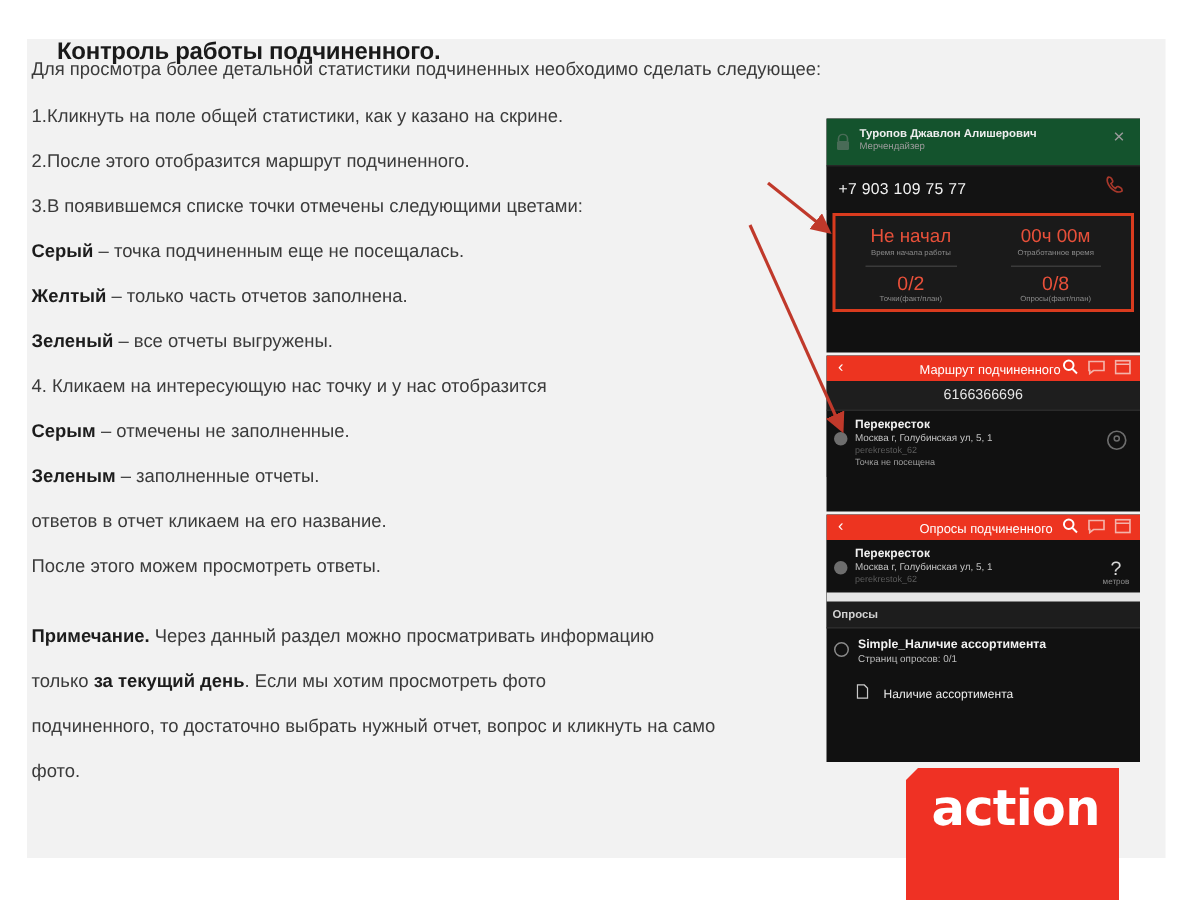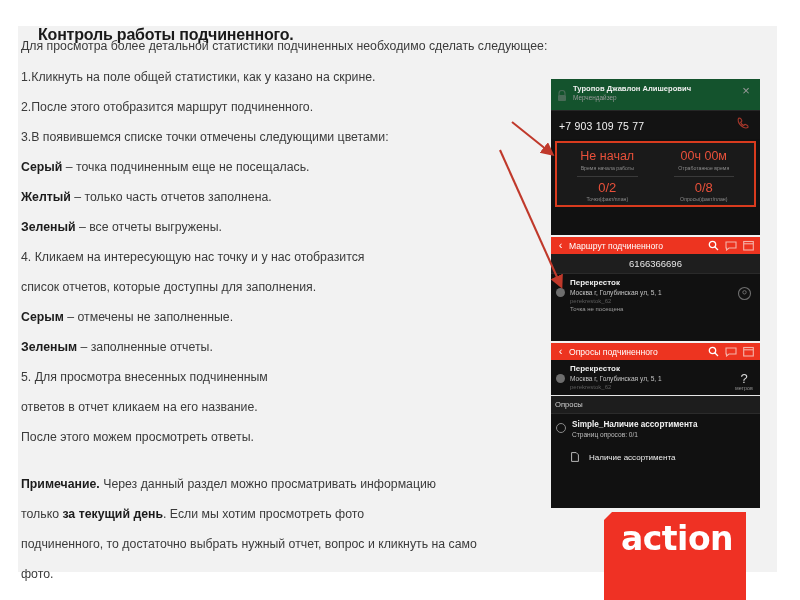--- a/index.html
+++ b/index.html
@@ -180,20 +180,21 @@
     font-size: 11px;
     line-height: 11px;
     text-align: center;
   }
   .bar-title {
     flex: 1 1 auto;
     font-size: 8.6px;
     color: #ffffff;
     padding-left: 3px;
     white-space: nowrap;
+    margin-left: 44px;
   }
   .bar-icons { flex: 0 0 auto; display: flex; align-items: center; gap: 6px; padding-right: 2px; }
 
   .route-num {
     background: #1e1e1e;
     text-align: center;
     font-size: 9.5px;
     color: #e6e6e6;
     padding: 4px 0 4px 0;
     border-bottom: 1px solid #2a2a2a;
@@ -253,22 +254,23 @@
   }
   .poll-dist-lbl {
     font-size: 5.4px;
     color: #8d8d8d;
   }
   .section-label {
     background: #1d1d1d;
     font-size: 7.6px;
     color: #d2d2d2;
     padding: 4px 20px 4px 4px;
-    border-top: 1px solid #e5e5e5;
+    border-top: 6px solid #e5e5e5;
     border-bottom: 1px solid #2b2b2b;
+    font-weight: bold;
   }
   .poll-item {
     display: flex;
     align-items: flex-start;
     padding: 5px 5px 3px 5px;
   }
   .poll-radio {
     flex: 0 0 8px;
     height: 8px;
     border-radius: 50%;
@@ -332,26 +334,24 @@
 
     <p class="para gap-lg">1.Кликнуть на поле общей статистики, как у казано на скрине.</p>
     <p class="para gap-md">2.После этого отобразится маршрут подчиненного.</p>
     <p class="para gap-md">3.В появившемся списке точки отмечены следующими цветами:</p>
 
     <p class="para gap-md"><b>Серый</b><span> – точка подчиненным еще не посещалась.</span></p>
     <p class="para gap-md"><b>Желтый</b><span> – только часть отчетов заполнена.</span></p>
     <p class="para gap-md"><b>Зеленый</b><span> – все отчеты выгружены.</span></p>
 
     <p class="para gap-md">4. Кликаем на интересующую нас точку и у нас отобразится</p>
-    <p class="para gap-md">список отчетов, которые доступны для заполнения.</p>
 
     <p class="para gap-md"><b>Серым</b><span> – отмечены не заполненные.</span></p>
     <p class="para gap-md"><b>Зеленым</b><span> – заполненные отчеты.</span></p>
 
-    <p class="para gap-md">5. Для просмотра внесенных подчиненным</p>
     <p class="para gap-md">ответов в отчет кликаем на его название.</p>
     <p class="para gap-md">После этого можем просмотреть ответы.</p>
 
     <p class="para gap-xl"><b>Примечание.</b><span> Через данный раздел можно просматривать информацию</span></p>
     <p class="para gap-md"><span>только </span><b>за текущий день</b><span>. Если мы хотим просмотреть фото</span></p>
     <p class="para gap-md">подчиненного, то достаточно выбрать нужный отчет, вопрос и кликнуть на само</p>
     <p class="para gap-md">фото.</p>
   </div>
 </div>
 

